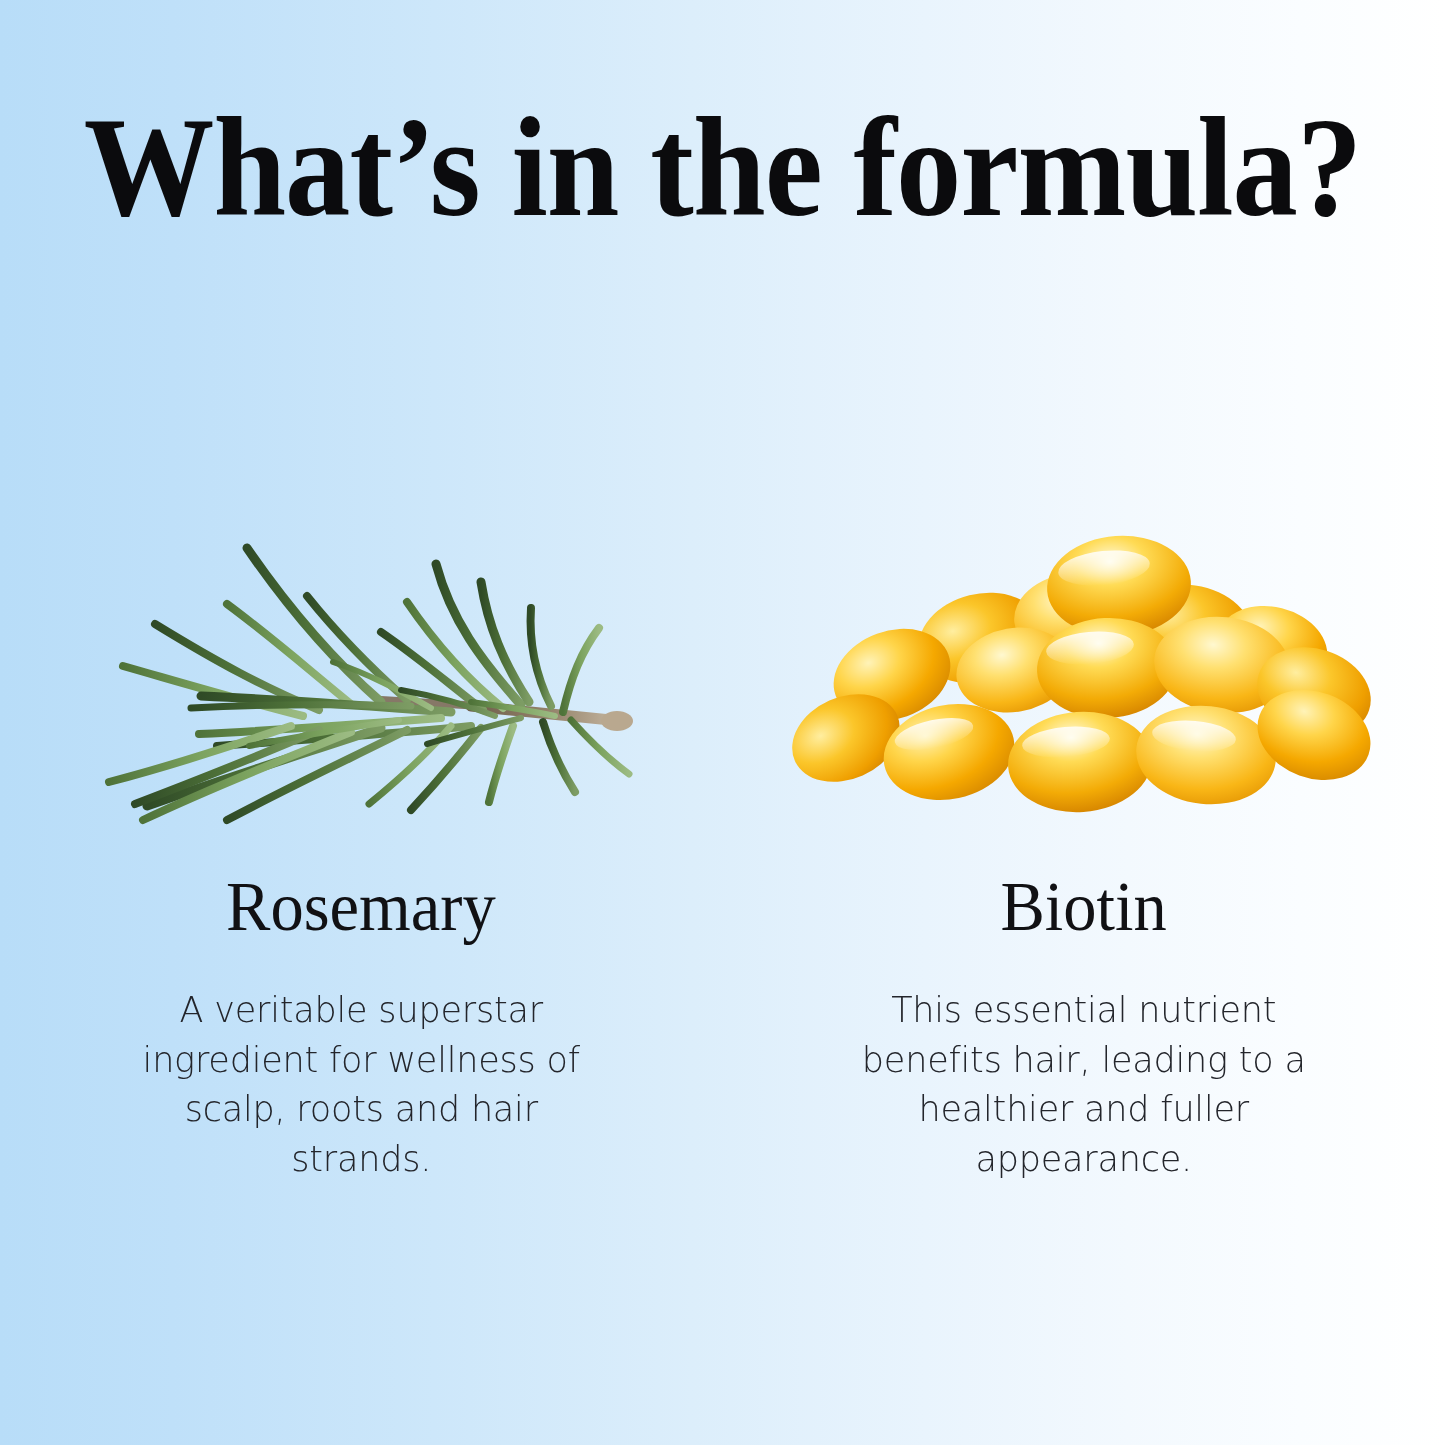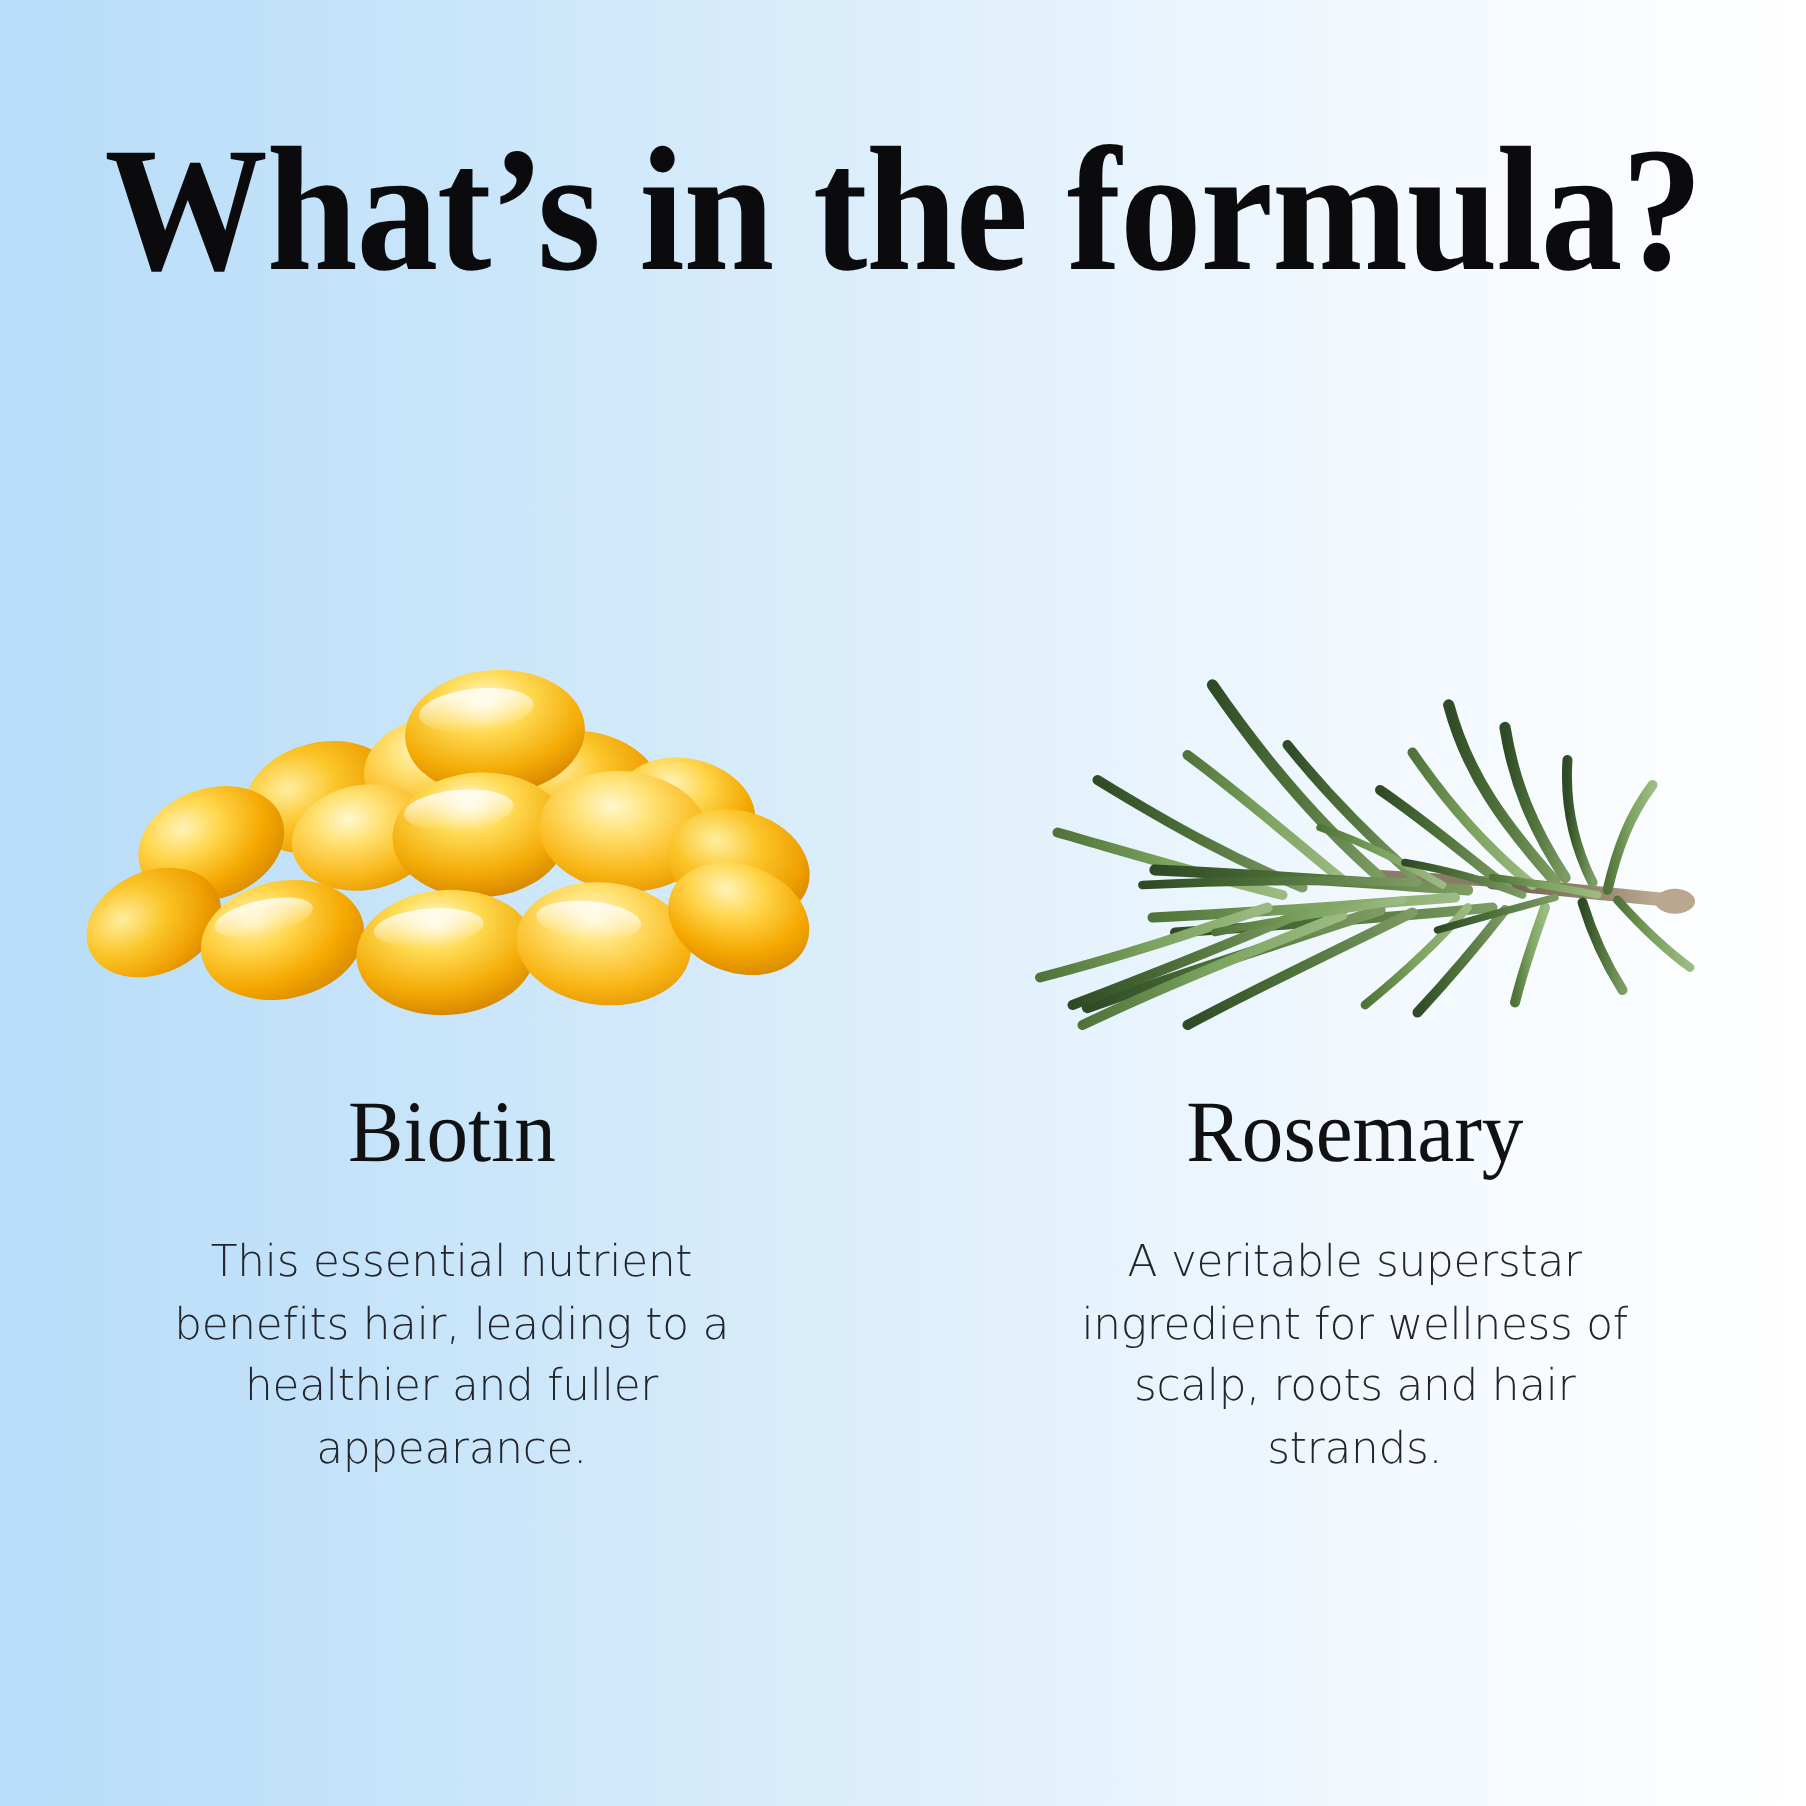--- a/index.html
+++ b/index.html
@@ -106,20 +106,98 @@
 
 <div class="infographic">
 
   <div class="title">What’s in the formula?</div>
 
   <div class="columns">
 
     <div class="column">
 
       <div class="art-slot">
+        <svg class="rosemary" width="620" height="330" viewBox="0 0 620 330">
+          <defs>
+            <linearGradient id="nd" x1="0" y1="0" x2="1" y2="0">
+              <stop offset="0%" stop-color="#2f4a26"></stop>
+              <stop offset="45%" stop-color="#4d7038"></stop>
+              <stop offset="100%" stop-color="#7d9c64"></stop>
+            </linearGradient>
+            <linearGradient id="nl" x1="0" y1="0" x2="1" y2="0">
+              <stop offset="0%" stop-color="#4f7339"></stop>
+              <stop offset="50%" stop-color="#7ca35f"></stop>
+              <stop offset="100%" stop-color="#9cbb83"></stop>
+            </linearGradient>
+            <linearGradient id="stem" x1="0" y1="0" x2="1" y2="0">
+              <stop offset="0%" stop-color="#6b5b48"></stop>
+              <stop offset="55%" stop-color="#93816a"></stop>
+              <stop offset="100%" stop-color="#b7a territory"></stop>
+            </linearGradient>
+            <linearGradient id="stem2" x1="0" y1="0" x2="1" y2="0">
+              <stop offset="0%" stop-color="#6e5e4a"></stop>
+              <stop offset="60%" stop-color="#97866e"></stop>
+              <stop offset="100%" stop-color="#c0b19b"></stop>
+            </linearGradient>
+          </defs>
+
+          <g stroke-linecap="round" fill="none">
+
+            <path d="M560 200 L420 186" stroke="url(#stem2)" stroke-width="11"></path>
+            <path d="M430 186 L330 180" stroke="#7e6c57" stroke-width="8" opacity="0.9"></path>
+            <ellipse cx="566" cy="201" rx="16" ry="10" fill="#b9a88f" stroke="none"></ellipse>
+
+            <path d="M470 185 C430 140 400 100 385 44" stroke="url(#nd)" stroke-width="9"></path>
+            <path d="M478 182 C452 142 437 106 430 62" stroke="url(#nd)" stroke-width="9"></path>
+            <path d="M452 188 C412 156 382 120 356 82" stroke="url(#nl)" stroke-width="8"></path>
+            <path d="M500 186 C482 150 478 118 480 88" stroke="url(#nd)" stroke-width="8"></path>
+            <path d="M432 190 C398 164 368 138 330 112" stroke="url(#nd)" stroke-width="8"></path>
+            <path d="M512 192 C520 158 530 132 548 108" stroke="url(#nl)" stroke-width="8"></path>
+
+            <path d="M330 182 C282 140 240 92 196 28" stroke="url(#nd)" stroke-width="9"></path>
+            <path d="M300 184 C258 150 222 118 176 84" stroke="url(#nl)" stroke-width="8"></path>
+            <path d="M268 190 C214 168 166 142 104 104" stroke="url(#nd)" stroke-width="8"></path>
+            <path d="M252 196 C196 182 142 166 72 146" stroke="url(#nl)" stroke-width="8"></path>
+            <path d="M356 180 C320 148 288 116 256 76" stroke="url(#nd)" stroke-width="8"></path>
+
+            <path d="M400 192 C320 186 236 180 150 176" stroke="url(#nd)" stroke-width="9"></path>
+            <path d="M412 200 C330 200 244 200 158 200" stroke="url(#nl)" stroke-width="9"></path>
+            <path d="M420 206 C340 214 254 220 166 226" stroke="url(#nd)" stroke-width="8"></path>
+            <path d="M390 198 C312 204 232 210 148 214" stroke="url(#nl)" stroke-width="8"></path>
+            <path d="M360 186 C290 184 218 184 140 188" stroke="url(#nd)" stroke-width="7"></path>
+
+            <path d="M330 208 C258 232 180 256 96 286" stroke="url(#nd)" stroke-width="9"></path>
+            <path d="M300 212 C236 238 168 264 92 300" stroke="url(#nl)" stroke-width="8"></path>
+            <path d="M268 210 C212 234 152 258 84 284" stroke="url(#nd)" stroke-width="8"></path>
+            <path d="M240 206 C186 224 128 244 58 262" stroke="url(#nl)" stroke-width="8"></path>
+            <path d="M356 210 C300 238 240 266 176 300" stroke="url(#nd)" stroke-width="8"></path>
+
+            <path d="M430 208 C408 236 386 262 360 290" stroke="url(#nd)" stroke-width="8"></path>
+            <path d="M462 206 C452 234 444 258 438 282" stroke="url(#nl)" stroke-width="8"></path>
+            <path d="M492 202 C500 228 510 250 524 272" stroke="url(#nd)" stroke-width="8"></path>
+            <path d="M520 200 C538 220 556 238 578 254" stroke="url(#nl)" stroke-width="7"></path>
+            <path d="M400 206 C376 234 350 258 318 284" stroke="url(#nl)" stroke-width="7"></path>
+
+            <path d="M380 188 C348 170 318 154 282 142" stroke="url(#nl)" stroke-width="6"></path>
+            <path d="M444 196 C414 184 384 176 350 170" stroke="url(#nd)" stroke-width="6"></path>
+            <path d="M348 200 C300 208 248 216 198 226" stroke="url(#nl)" stroke-width="6"></path>
+            <path d="M470 198 C440 206 410 214 376 224" stroke="url(#nd)" stroke-width="6"></path>
+            <path d="M504 196 C476 190 450 186 420 182" stroke="url(#nl)" stroke-width="6"></path>
+          </g>
+        </svg>
+      </div>
+
+      <div class="ing-name">Rosemary</div>
+
+      <div class="ing-desc">A veritable superstar ingredient for wellness of scalp, roots and hair strands.</div>
+    </div>
+
+    <div class="column">
+
+      <div class="art-slot">
         <svg class="capsules" width="620" height="330" viewBox="0 0 620 330">
           <defs>
             <radialGradient id="gel1" cx="35%" cy="28%" r="78%">
               <stop offset="0%" stop-color="#fff3b8"></stop>
               <stop offset="34%" stop-color="#ffd54a"></stop>
               <stop offset="72%" stop-color="#f5a800"></stop>
               <stop offset="100%" stop-color="#d98b00"></stop>
             </radialGradient>
             <radialGradient id="gel2" cx="42%" cy="30%" r="80%">
               <stop offset="0%" stop-color="#fff8d0"></stop>
@@ -169,92 +247,14 @@
           <ellipse cx="420" cy="216" rx="42" ry="15" fill="url(#hl)" transform="rotate(5 420 216)"></ellipse>
           <ellipse cx="540" cy="215" rx="58" ry="43" fill="url(#gel1)" transform="rotate(20 540 215)"></ellipse>
         </svg>
       </div>
 
       <div class="ing-name">Biotin</div>
 
       <div class="ing-desc">This essential nutrient benefits hair, leading to a healthier and fuller appearance.</div>
     </div>
 
-    <div class="column">
-
-      <div class="art-slot">
-        <svg class="rosemary" width="620" height="330" viewBox="0 0 620 330">
-          <defs>
-            <linearGradient id="nd" x1="0" y1="0" x2="1" y2="0">
-              <stop offset="0%" stop-color="#2f4a26"></stop>
-              <stop offset="45%" stop-color="#4d7038"></stop>
-              <stop offset="100%" stop-color="#7d9c64"></stop>
-            </linearGradient>
-            <linearGradient id="nl" x1="0" y1="0" x2="1" y2="0">
-              <stop offset="0%" stop-color="#4f7339"></stop>
-              <stop offset="50%" stop-color="#7ca35f"></stop>
-              <stop offset="100%" stop-color="#9cbb83"></stop>
-            </linearGradient>
-            <linearGradient id="stem" x1="0" y1="0" x2="1" y2="0">
-              <stop offset="0%" stop-color="#6b5b48"></stop>
-              <stop offset="55%" stop-color="#93816a"></stop>
-              <stop offset="100%" stop-color="#b7a territory"></stop>
-            </linearGradient>
-            <linearGradient id="stem2" x1="0" y1="0" x2="1" y2="0">
-              <stop offset="0%" stop-color="#6e5e4a"></stop>
-              <stop offset="60%" stop-color="#97866e"></stop>
-              <stop offset="100%" stop-color="#c0b19b"></stop>
-            </linearGradient>
-          </defs>
-
-          <g stroke-linecap="round" fill="none">
-
-            <path d="M560 200 L420 186" stroke="url(#stem2)" stroke-width="11"></path>
-            <path d="M430 186 L330 180" stroke="#7e6c57" stroke-width="8" opacity="0.9"></path>
-            <ellipse cx="566" cy="201" rx="16" ry="10" fill="#b9a88f" stroke="none"></ellipse>
-
-            <path d="M470 185 C430 140 400 100 385 44" stroke="url(#nd)" stroke-width="9"></path>
-            <path d="M478 182 C452 142 437 106 430 62" stroke="url(#nd)" stroke-width="9"></path>
-            <path d="M452 188 C412 156 382 120 356 82" stroke="url(#nl)" stroke-width="8"></path>
-            <path d="M500 186 C482 150 478 118 480 88" stroke="url(#nd)" stroke-width="8"></path>
-            <path d="M432 190 C398 164 368 138 330 112" stroke="url(#nd)" stroke-width="8"></path>
-            <path d="M512 192 C520 158 530 132 548 108" stroke="url(#nl)" stroke-width="8"></path>
-
-            <path d="M330 182 C282 140 240 92 196 28" stroke="url(#nd)" stroke-width="9"></path>
-            <path d="M300 184 C258 150 222 118 176 84" stroke="url(#nl)" stroke-width="8"></path>
-            <path d="M268 190 C214 168 166 142 104 104" stroke="url(#nd)" stroke-width="8"></path>
-            <path d="M252 196 C196 182 142 166 72 146" stroke="url(#nl)" stroke-width="8"></path>
-            <path d="M356 180 C320 148 288 116 256 76" stroke="url(#nd)" stroke-width="8"></path>
-
-            <path d="M400 192 C320 186 236 180 150 176" stroke="url(#nd)" stroke-width="9"></path>
-            <path d="M412 200 C330 200 244 200 158 200" stroke="url(#nl)" stroke-width="9"></path>
-            <path d="M420 206 C340 214 254 220 166 226" stroke="url(#nd)" stroke-width="8"></path>
-            <path d="M390 198 C312 204 232 210 148 214" stroke="url(#nl)" stroke-width="8"></path>
-            <path d="M360 186 C290 184 218 184 140 188" stroke="url(#nd)" stroke-width="7"></path>
-
-            <path d="M330 208 C258 232 180 256 96 286" stroke="url(#nd)" stroke-width="9"></path>
-            <path d="M300 212 C236 238 168 264 92 300" stroke="url(#nl)" stroke-width="8"></path>
-            <path d="M268 210 C212 234 152 258 84 284" stroke="url(#nd)" stroke-width="8"></path>
-            <path d="M240 206 C186 224 128 244 58 262" stroke="url(#nl)" stroke-width="8"></path>
-            <path d="M356 210 C300 238 240 266 176 300" stroke="url(#nd)" stroke-width="8"></path>
-
-            <path d="M430 208 C408 236 386 262 360 290" stroke="url(#nd)" stroke-width="8"></path>
-            <path d="M462 206 C452 234 444 258 438 282" stroke="url(#nl)" stroke-width="8"></path>
-            <path d="M492 202 C500 228 510 250 524 272" stroke="url(#nd)" stroke-width="8"></path>
-            <path d="M520 200 C538 220 556 238 578 254" stroke="url(#nl)" stroke-width="7"></path>
-            <path d="M400 206 C376 234 350 258 318 284" stroke="url(#nl)" stroke-width="7"></path>
-
-            <path d="M380 188 C348 170 318 154 282 142" stroke="url(#nl)" stroke-width="6"></path>
-            <path d="M444 196 C414 184 384 176 350 170" stroke="url(#nd)" stroke-width="6"></path>
-            <path d="M348 200 C300 208 248 216 198 226" stroke="url(#nl)" stroke-width="6"></path>
-            <path d="M470 198 C440 206 410 214 376 224" stroke="url(#nd)" stroke-width="6"></path>
-            <path d="M504 196 C476 190 450 186 420 182" stroke="url(#nl)" stroke-width="6"></path>
-          </g>
-        </svg>
-      </div>
-
-      <div class="ing-name">Rosemary</div>
-
-      <div class="ing-desc">A veritable superstar ingredient for wellness of scalp, roots and hair strands.</div>
-    </div>
-
   </div>
 </div>
 
 </body></html>

